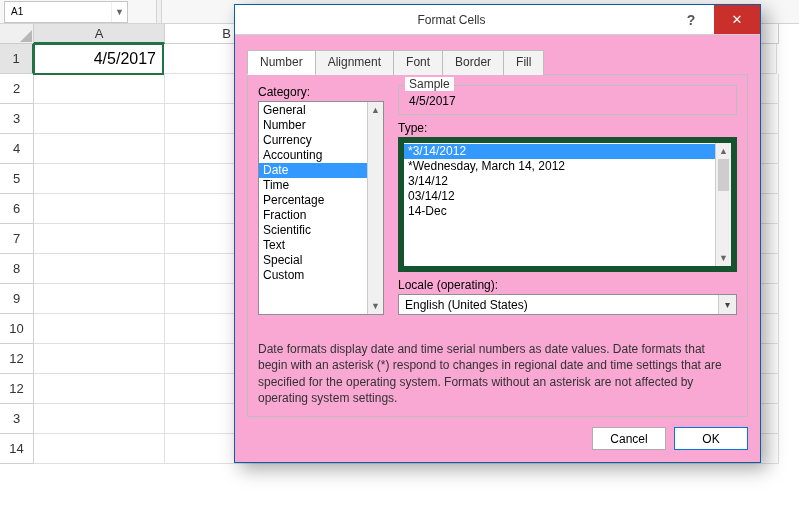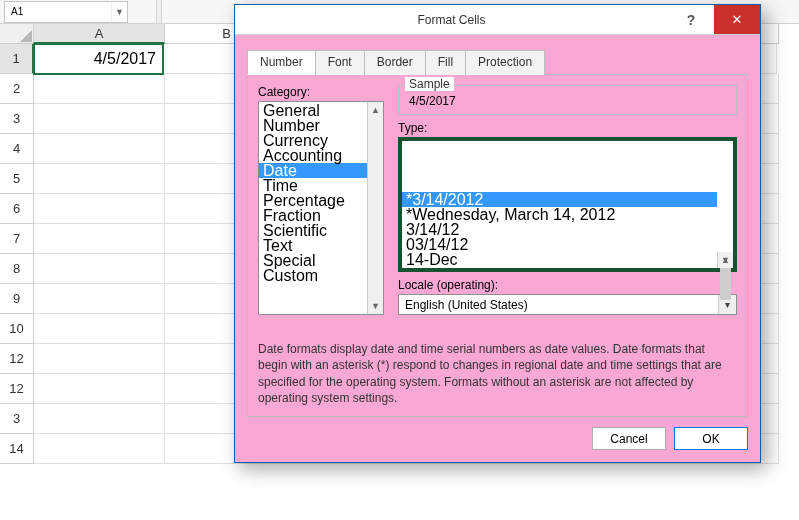--- a/index.html
+++ b/index.html
@@ -243,21 +243,21 @@
     color: #666;
   }
   .sb-thumb {
     position: absolute;
     left: 2px; right: 2px;
     background: #cdcdcd;
   }
   .list-item {
     padding: 0 4px;
     line-height: 15px;
-    font-size: 16px;
+    font-size: 12px;
     white-space: nowrap;
   }
   .list-item.selected {
     background: #3399ff;
     color: #fff;
   }
   .sample-box {
     border: 1px solid #bdbdbd;
     border-radius: 0;
     padding: 4px 8px 6px 8px;
@@ -268,26 +268,25 @@
     position: absolute;
     top: -9px;
     left: 6px;
     background: #fff;
     padding: 0 4px;
     font-size: 12px;
     color: #333;
   }
   .sample-val { padding: 4px 2px 0; font-size: 12px; }
   .type-list {
-    border: 4px solid #14532d;
+    border: 6px solid #14532d;
     background: #fff;
     height: 138px;
     display: flex;
     margin-bottom: 6px;
-    align-items: flex-end;
   }
   .type-list .listbox-scroll .sb-thumb { top: 16px; height: 32px; }
   .dropdown {
     border: 1px solid #8e8e8e;
     background: #fff;
     height: 22px;
     display: flex;
     align-items: center;
   }
   .dropdown-text { flex: 1; padding: 0 6px; font-size: 12px; }
@@ -498,24 +497,24 @@
 <div class="dialog">
   <div class="titlebar">
     <div class="titlebar-title">Format Cells</div>
     <div class="titlebar-btn help">?</div>
     <div class="titlebar-btn close">
         <span>✕</span>
       </div>
   </div>
   <div class="tabs" id="tabs">
       <div class="tab active">Number</div>
+      <div class="tab">Alignment</div>
       <div class="tab">Font</div>
       <div class="tab">Border</div>
       <div class="tab">Fill</div>
-      <div class="tab">Protection</div>
     </div>
   <div class="tabpage">
     <div class="cols">
       <div class="leftcol">
         <div class="lbl"><span>Category:</span></div>
         <div class="listbox">
           <div class="listbox-inner" id="category-list">
               <div class="list-item">General</div>
               <div class="list-item">Number</div>
               <div class="list-item">Currency</div>

